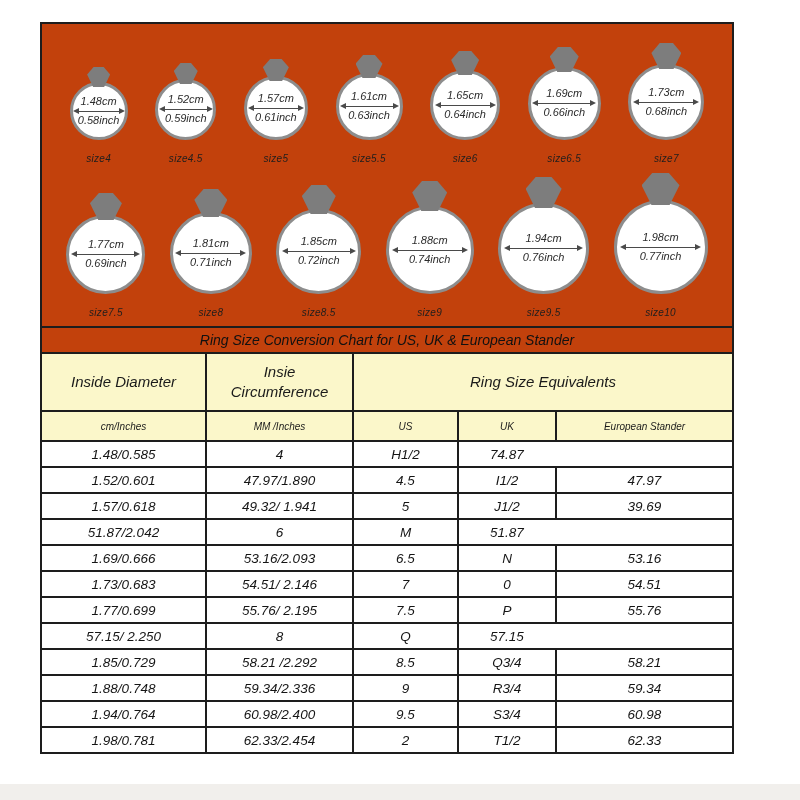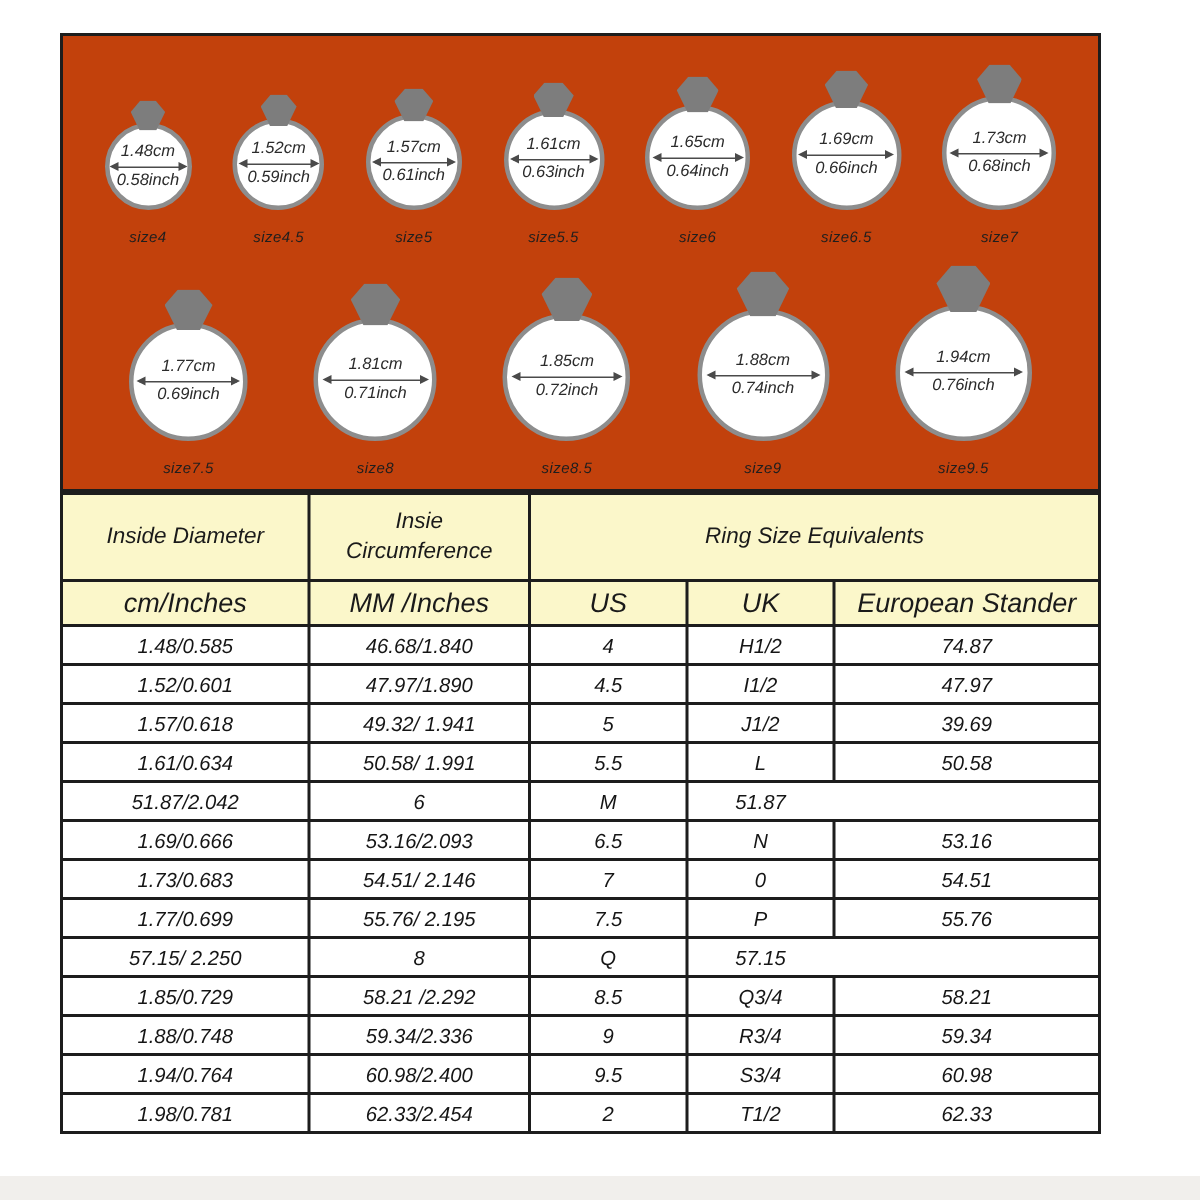--- a/index.html
+++ b/index.html
@@ -26,21 +26,21 @@
 
   
   .table-section { border-top:2px solid #1d1d1d; }
   .title-row { height:24px; display:flex; align-items:center; justify-content:center; font-size:14px; color:#111; }
   .grid-h1 { display:grid; grid-template-columns:163px 147px 380px; border-top:2px solid #1d1d1d; background:#fbf7ca; }
   .grid-h2 { display:grid; grid-template-columns:163px 147px 105px 98px 177px; border-top:2px solid #1d1d1d; background:#fbf7ca; }
   .grid-b  { display:grid; grid-template-columns:163px 147px 105px 98px 177px; border-top:2px solid #1d1d1d; background:#ffffff; }
   .cell { display:flex; align-items:center; justify-content:center; text-align:center; box-sizing:border-box; }
   .cell + .cell { border-left:2px solid #1d1d1d; }
   .grid-h1 .cell { height:56px; font-size:15px; line-height:1.35; }
-  .grid-h2 .cell { height:28px; font-size:18px; }
+  .grid-h2 .cell { height:28px; font-size:10px; }
   .grid-b  .cell { height:24px; font-size:13.5px; color:#151515; }
   .pre { white-space:pre-line; }
 </style>
 </head>
 <body>
 
 <div class="page">
   <div class="floor"></div>
 
   <div class="main-box">
@@ -185,70 +185,74 @@
     <div class="circle" style="width: 91px; height: 91px;">
       <div class="dim">
         <span>1.94cm</span>
         <span class="arrow" style="width: 75px;"></span>
         <span>0.76inch</span>
       </div>
     </div>
     <div class="ring-label">size9.5</div>
   </div>
 
+  <div class="ring-item">
+    <div class="gem" style="width: 38px; height: 32px;"></div>
+    <div class="circle" style="width: 94px; height: 94px;">
+      <div class="dim">
+        <span>1.98cm</span>
+        <span class="arrow" style="width: 77px;"></span>
+        <span>0.77inch</span>
+      </div>
+    </div>
+    <div class="ring-label">size10</div>
+  </div>
 </div>
     </div>
 
     <div class="table-section">
+      <div class="title-row">Ring Size Conversion Chart for US, UK &amp; European Stander</div>
 
       <div class="grid-h1">
         <div class="cell">Inside Diameter</div>
         <div class="cell pre">Insie
 Circumference</div>
         <div class="cell">Ring Size Equivalents</div>
       </div>
 
       <div class="grid-h2">
         <div class="cell">cm/Inches</div>
         <div class="cell">MM /Inches</div>
         <div class="cell">US</div>
         <div class="cell">UK</div>
         <div class="cell">European Stander</div>
       </div>
 
       <div id="table-body">
           <div class="grid-b">
             <div class="cell">1.48/0.585</div>
-            <div class="cell">46.68/1.840</div>
             <div class="cell">4</div>
             <div class="cell">H1/2</div>
             <div class="cell">74.87</div>
           </div>
           <div class="grid-b">
             <div class="cell">1.52/0.601</div>
             <div class="cell">47.97/1.890</div>
             <div class="cell">4.5</div>
             <div class="cell">I1/2</div>
             <div class="cell">47.97</div>
           </div>
           <div class="grid-b">
             <div class="cell">1.57/0.618</div>
             <div class="cell">49.32/ 1.941</div>
             <div class="cell">5</div>
             <div class="cell">J1/2</div>
             <div class="cell">39.69</div>
           </div>
           <div class="grid-b">
-            <div class="cell">1.61/0.634</div>
-            <div class="cell">50.58/ 1.991</div>
-            <div class="cell">5.5</div>
-            <div class="cell">L</div>
-            <div class="cell">50.58</div>
-          </div>
-          <div class="grid-b">
             <div class="cell">51.87/2.042</div>
             <div class="cell">6</div>
             <div class="cell">M</div>
             <div class="cell">51.87</div>
           </div>
           <div class="grid-b">
             <div class="cell">1.69/0.666</div>
             <div class="cell">53.16/2.093</div>
             <div class="cell">6.5</div>
             <div class="cell">N</div>

